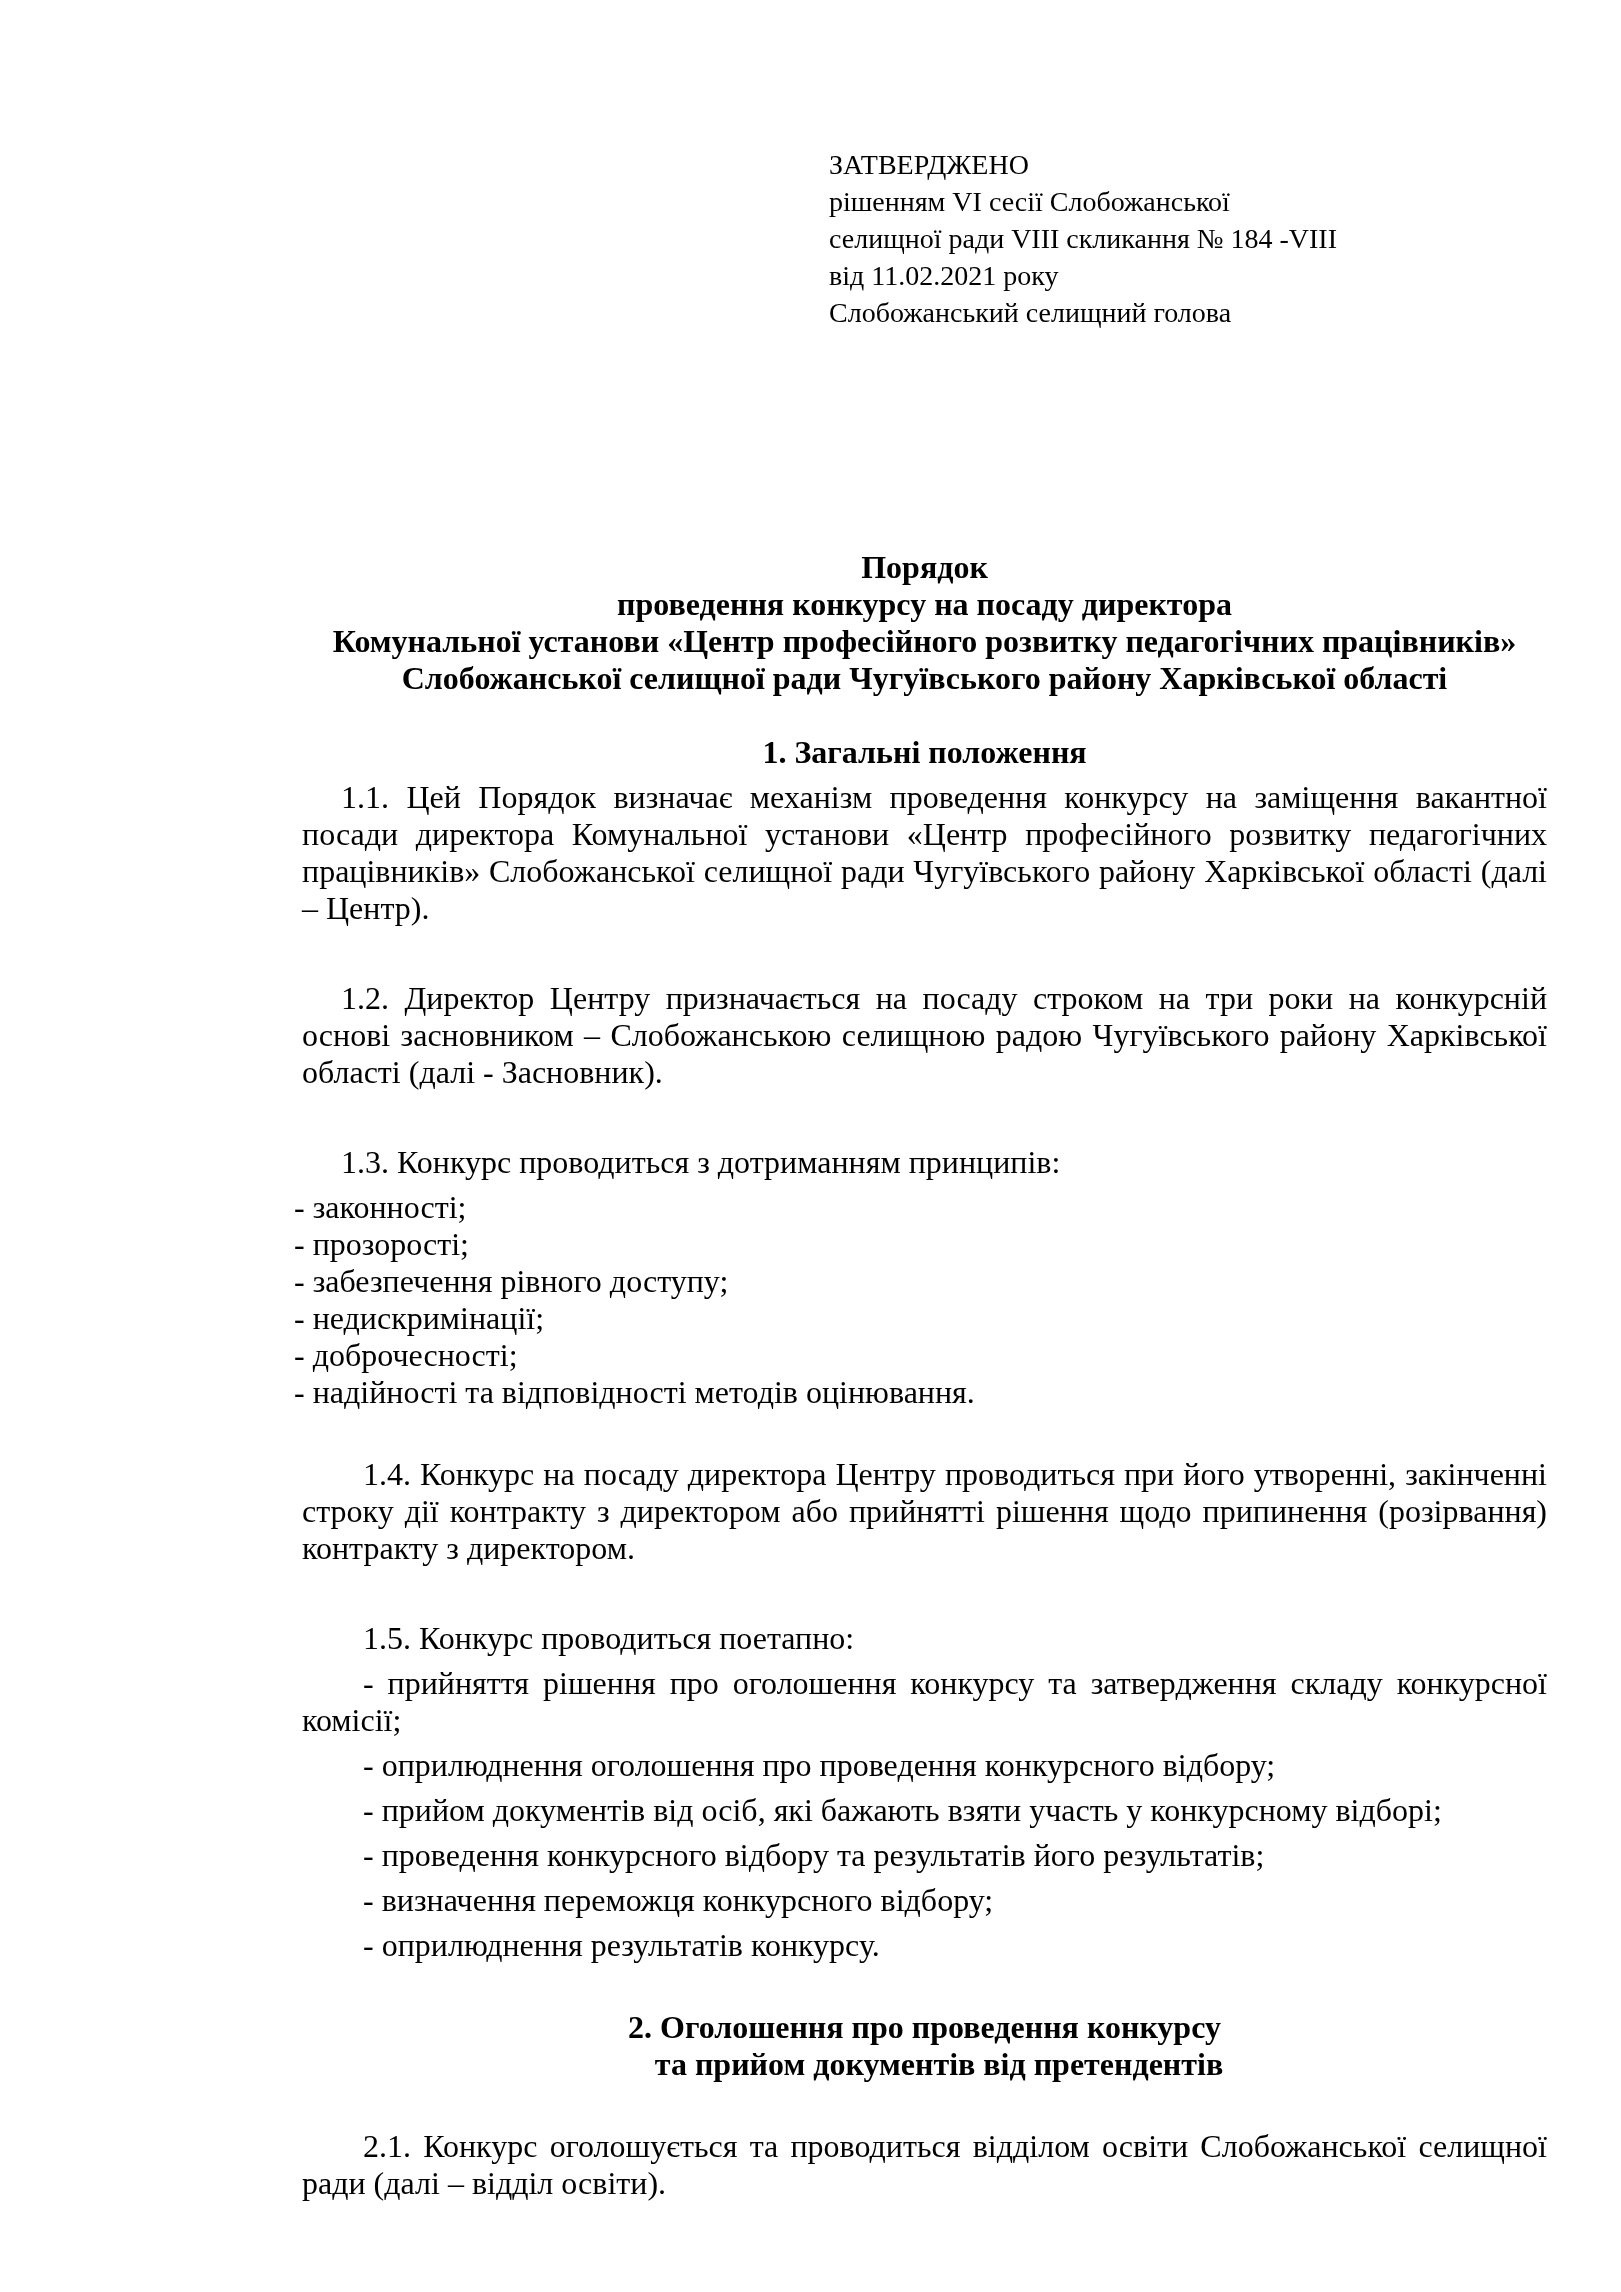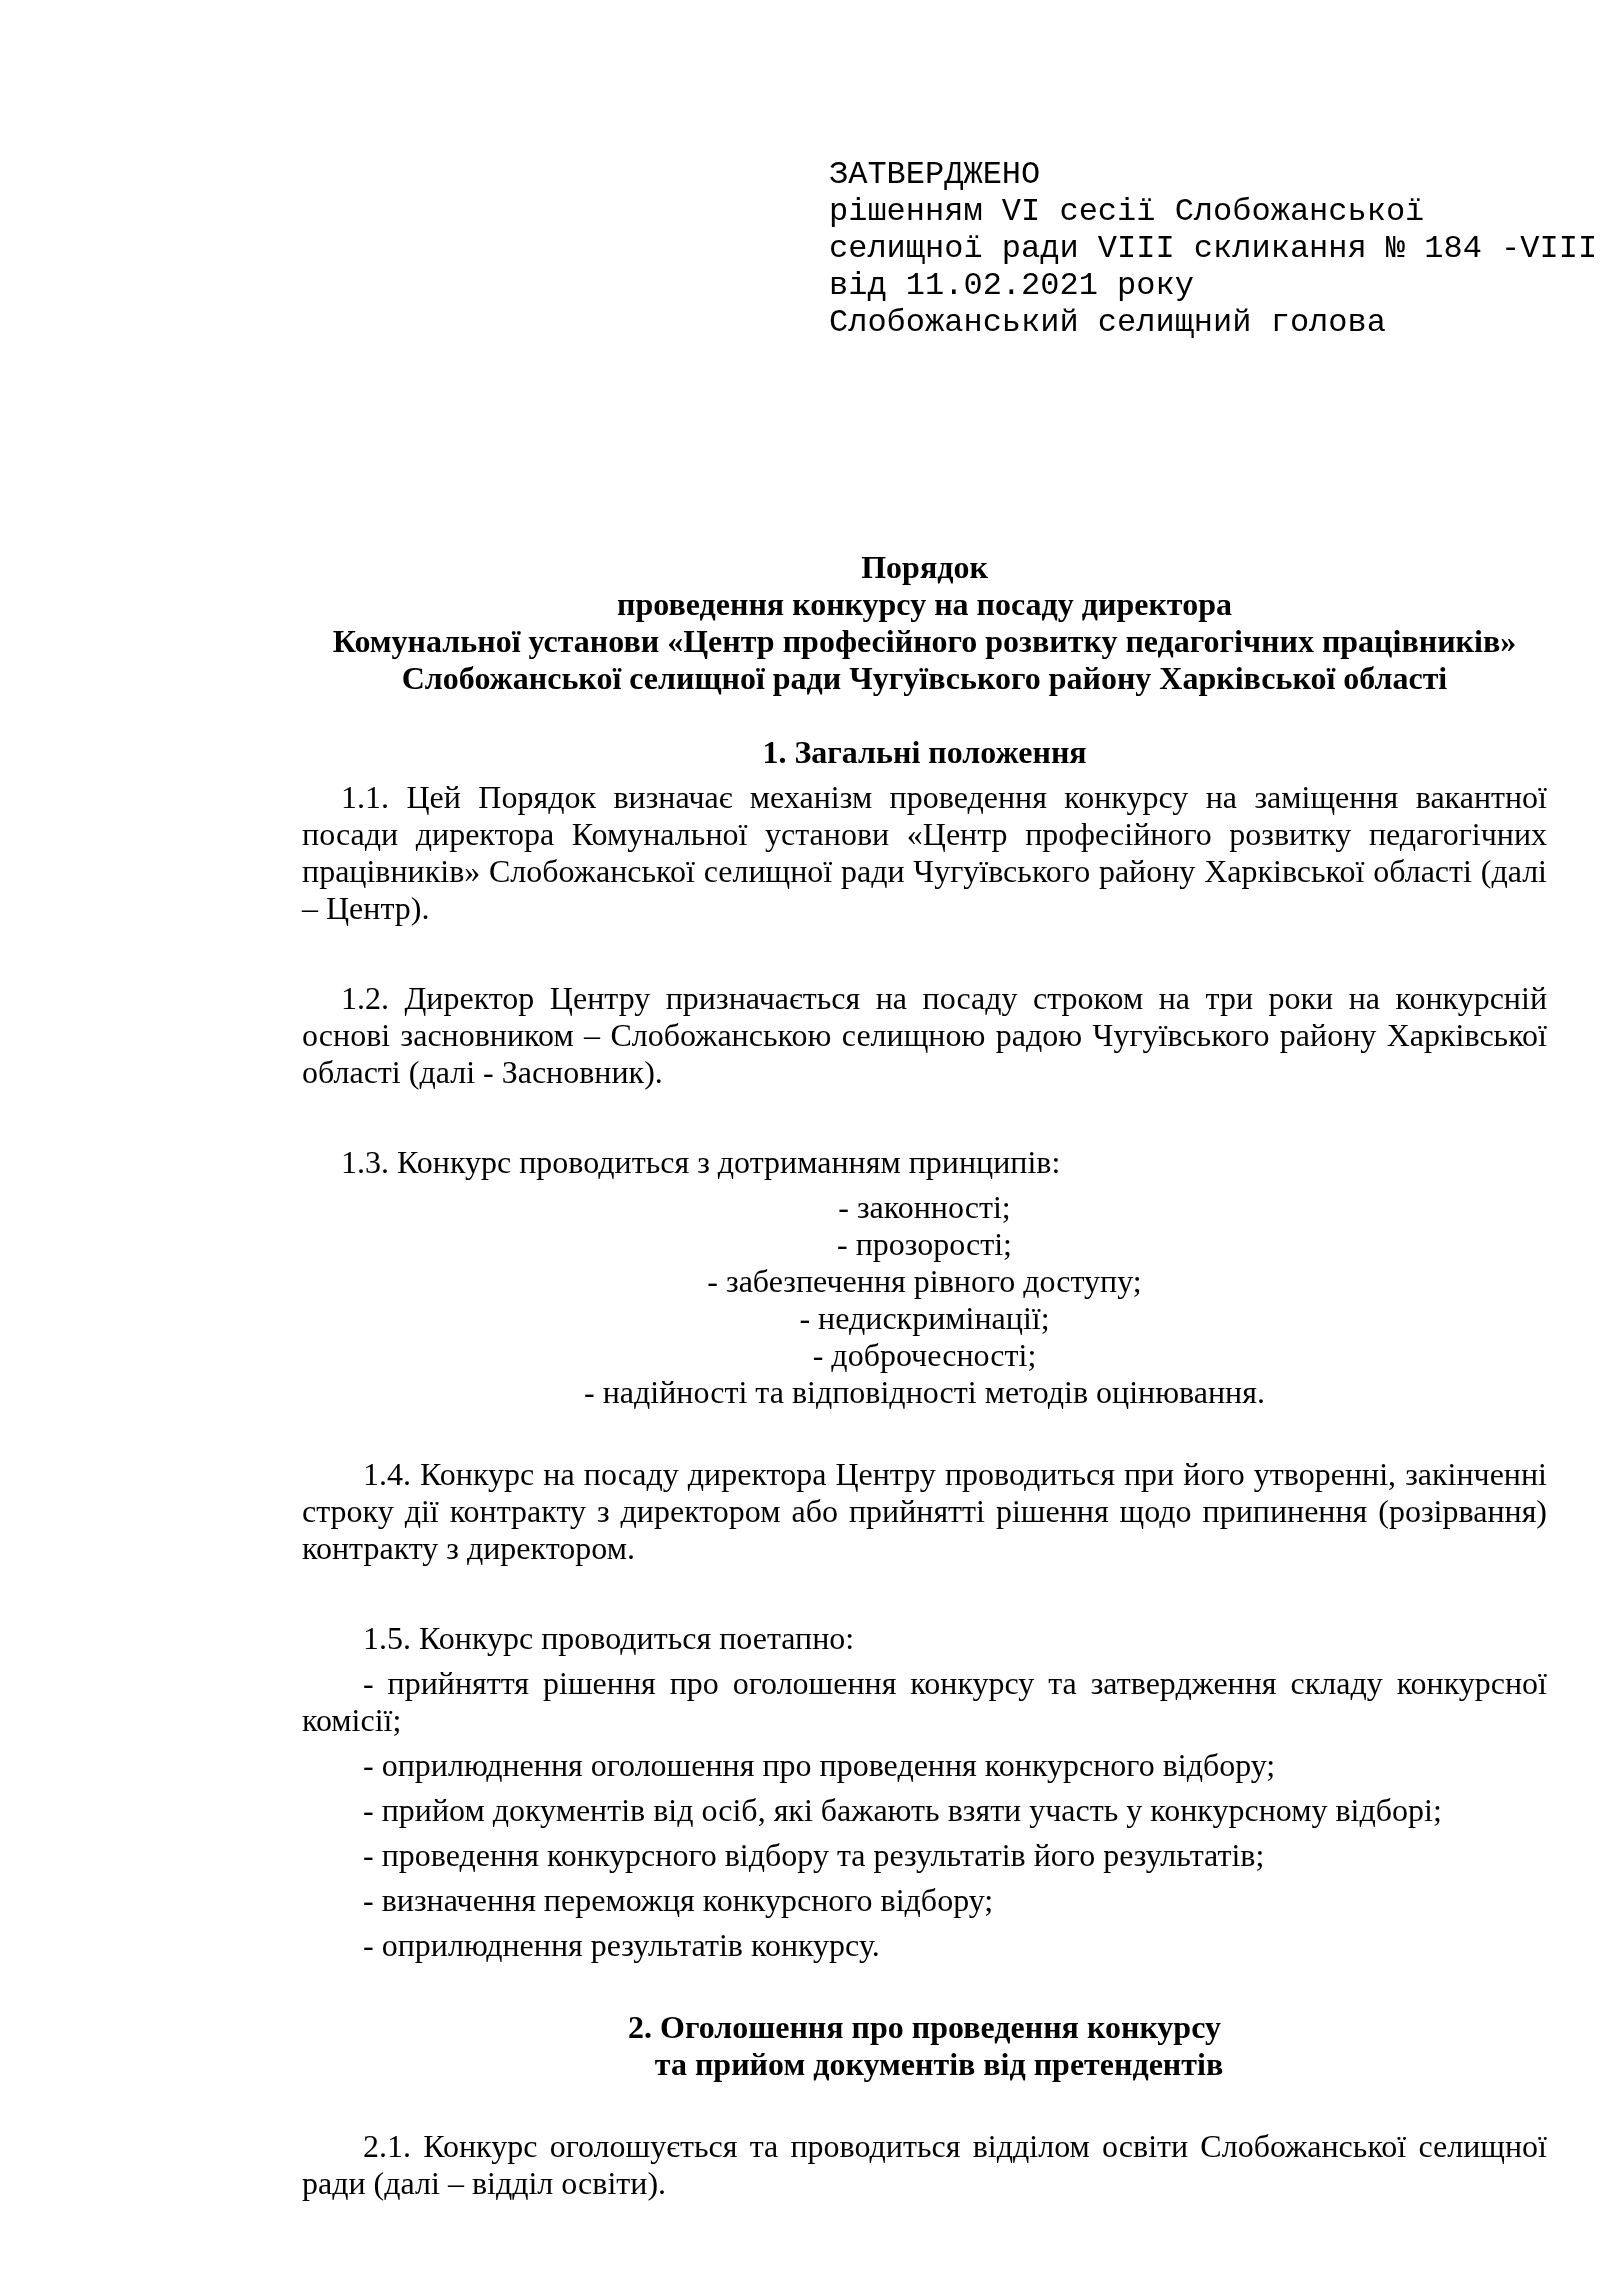--- a/index.html
+++ b/index.html
@@ -1,27 +1,27 @@
 <!DOCTYPE html>
 <html><head>
 <meta charset="utf-8">
 <style>
   html, body { margin: 0; padding: 0; background: #ffffff; }
   body { width: 1621px; height: 2293px; position: relative; overflow: hidden;
          font-family: "Liberation Serif", "DejaVu Serif", serif; color: #000; }
   .page { position: absolute; left: 0; top: 0; width: 1621px; height: 2293px; background: #fff; }
-  .approval { position: absolute; left: 829px; top: 156px; font-size: 32px; line-height: 37px; font-family: Liberation Mono, monospace; }
+  .approval { position: absolute; left: 829px; top: 146px; font-size: 28px; line-height: 37px; }
   .approval div { white-space: nowrap; }
   .sign-line { display: inline-block; width: 359px; border-bottom: 2px solid #000; height: 25.5px; margin-right: 7.8px; vertical-align: baseline; }
   .body { position: absolute; left: 294px; width: 1261px; top: 549px; font-size: 32px; line-height: 37px; }
   .center-bold { text-align: center; font-weight: bold; }
   .p { text-align: justify; text-indent: 0; margin: 8px; }
   .ind2 { text-indent: 39px; }
   .gap { height: 37px; }
-  .list-item { margin: 0; text-align: center; }
+  .list-item { margin: 0; }
 </style>
 </head>
 <body>
 
 <div class="page">
 
   <div class="approval">
     <div>ЗАТВЕРДЖЕНО</div>
     <div>рішенням VI сесії Слобожанської</div>
     <div>селищної ради VIII скликання № 184 -VIII</div>

